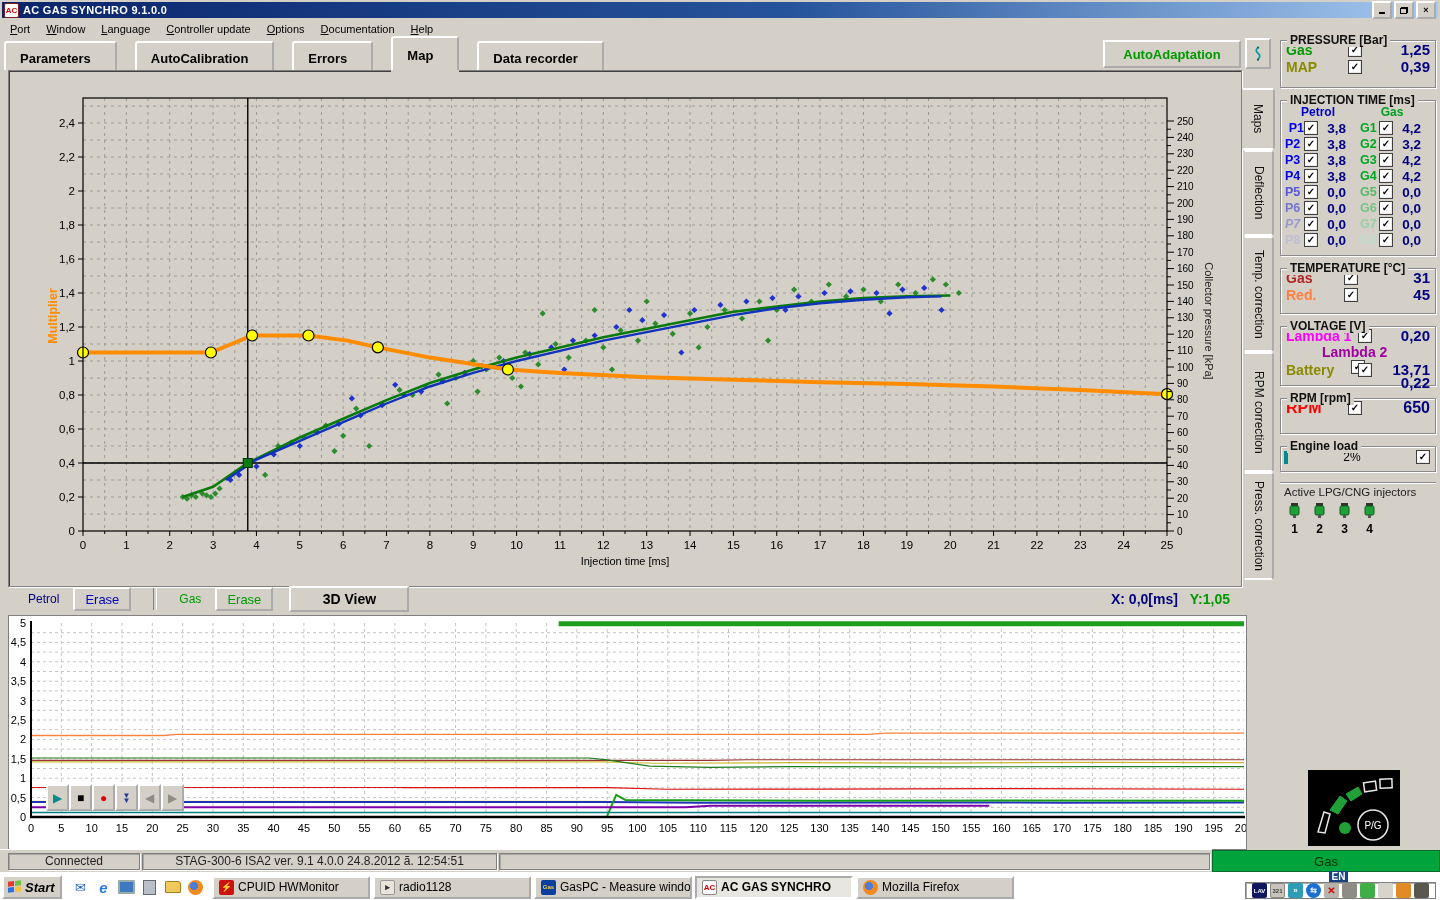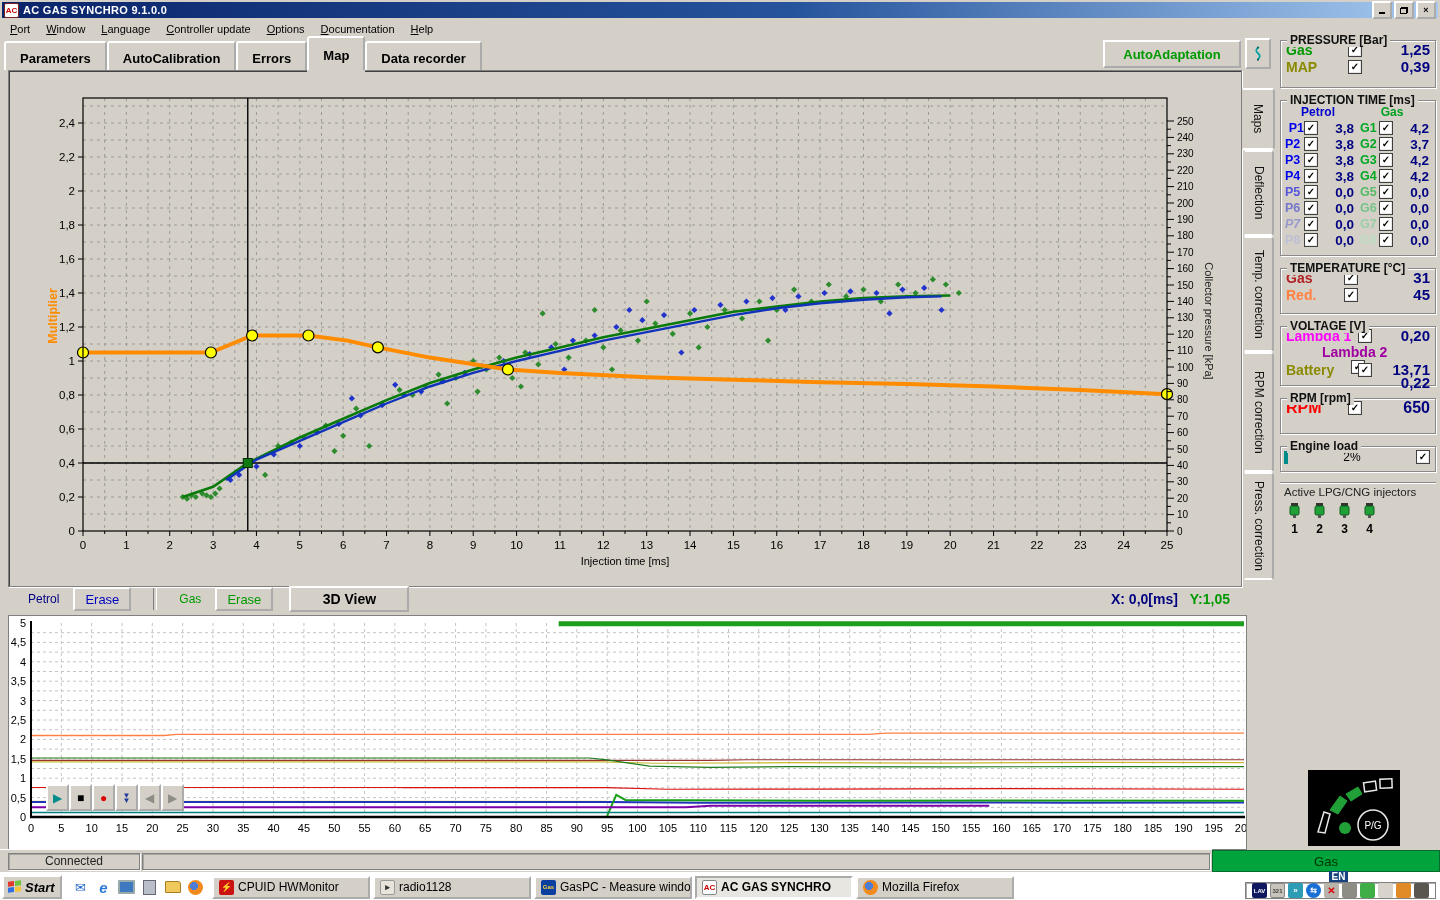--- a/index.html
+++ b/index.html
@@ -20,21 +20,21 @@
   .ico-restore{position:relative;width:8px;height:7px;}
   .ico-restore i{position:absolute;border:1px solid #000;background:#d4d0c8;width:5px;height:4px;display:block;}
   .ico-restore i:first-child{right:0;top:0;}
   .ico-restore i:last-child{left:0;bottom:0;}
   
   #menubar{position:absolute;left:2px;top:20px;width:1436px;height:17px;display:flex;align-items:center;}
   .menu-item{padding:2px 8px;cursor:default;}
   .menu-item u{text-decoration:underline;}
   
   #tabrow{position:absolute;left:4px;top:40px;height:30px;display:flex;align-items:flex-end;}
-  .tab{height:24px;padding:3px 14px 0 14px;margin-right:0;background:#d4d0c8;
+  .tab{height:24px;padding:3px 24px 0 14px;margin-right:18px;background:#d4d0c8;
     border:1px solid #404040;border-bottom:none;border-top:2px outset #fff;border-left:2px outset #fff;border-right:2px outset #fff;
     font-size:13px;font-weight:bold;display:flex;align-items:center;border-radius:3px 3px 0 0;}
   .tab.active{height:29px;position:relative;z-index:3;box-shadow:0 2px 0 #d4d0c8;}
   #autoadapt{position:absolute;left:1103px;top:40px;width:138px;height:28px;
     font-size:13px;font-weight:bold;color:#009a00;font-family:"Liberation Sans",sans-serif;}
   #connbtn{position:absolute;left:1245px;top:38px;width:26px;height:31px;display:flex;align-items:center;justify-content:center;}
   
   #map-panel{position:absolute;left:8px;top:70px;width:1232px;height:515px;background:#d4d0c8;}
   #map-svg{position:absolute;left:0;top:0;}
   #map-controls{position:absolute;left:8px;top:585px;width:1232px;height:28px;display:flex;align-items:center;}
@@ -66,21 +66,21 @@
   .cb{width:12px;height:12px;background:#fff;border:1px solid #404040;box-shadow:inset -1px -1px 0 #e8e8e8;
     display:inline-flex;align-items:center;justify-content:center;font-size:10px;font-weight:bold;color:#000;flex:0 0 12px;}
   .cb::after{content:"✓";margin-top:-1px;}
   
   #inj-head{display:flex;font-weight:bold;font-size:12px;padding:4px 0 1px 0;}
   #inj-head .ph{width:74px;text-align:center;color:#0000cc;}
   #inj-head .gh{width:74px;text-align:center;color:#00a020;}
   .inj-row{display:flex;align-items:center;height:16px;padding-left:4px;}
   .inj-cell{display:flex;align-items:center;width:75px;}
   .inj-cell .il{width:19px;font-weight:bold;font-size:12.5px;}
-  .inj-cell .iv{flex:1;text-align:right;color:#000080;font-weight:bold;font-size:13.5px;padding-right:6px;}
+  .inj-cell .iv{flex:1;text-align:right;color:#000080;font-weight:bold;font-size:13.5px;padding-right:14px;}
   
   #load-row{display:flex;align-items:center;height:16px;padding:2px 5px 0 3px;}
   #load-bar{width:4px;height:13px;background:#008b8b;}
   #load-val{flex:1;text-align:center;font-size:12px;}
   
   #injectors-box{border-top:1px solid #8a8a8a;box-shadow:0 1px 0 #fff inset;margin:0 2px;padding-top:3px;}
   #injectors-title{font-size:11.5px;color:#222;padding-left:4px;}
   #injector-row{display:flex;gap:8px;padding:4px 0 0 6px;}
   .injector{width:17px;text-align:center;}
   .injector .num{font-weight:bold;font-size:12px;margin-top:1px;}
@@ -648,21 +648,21 @@
         </div>
         <div class="inj-row">
           <div class="inj-cell">
             <span class="il" style="color: rgb(0, 0, 238);">P2</span>
             <span class="cb"></span>
             <span class="iv">3,8</span>
           </div>
           <div class="inj-cell">
             <span class="il" style="color: rgb(0, 168, 34);">G2</span>
             <span class="cb"></span>
-            <span class="iv">3,7</span>
+            <span class="iv">3,2</span>
           </div>
         </div>
         <div class="inj-row">
           <div class="inj-cell">
             <span class="il" style="color: rgb(0, 0, 238);">P3</span>
             <span class="cb"></span>
             <span class="iv">3,8</span>
           </div>
           <div class="inj-cell">
             <span class="il" style="color: rgb(0, 168, 34);">G3</span>
@@ -969,20 +969,21 @@
           <span style="color: rgb(141, 141, 133);">◀</span>
         </button>
         <button class="pb-btn">
           <span style="color: rgb(141, 141, 133);">▶</span>
         </button>
       </div>
   </div>
 
   <div id="statusbar">
     <div id="sb1" class="sb-pane">Connected</div>
+    <div id="sb2" class="sb-pane">STAG-300-6 ISA2   ver. 9.1  4.0.0    24.8.2012 ã. 12:54:51</div>
     <div id="sb3" class="sb-pane"></div>
   </div>
 
   <div id="taskbar">
     <div id="start-btn">
       <span class="winflag">
           <i class="wf1"></i>
           <i class="wf2"></i>
           <i class="wf3"></i>
           <i class="wf4"></i>

